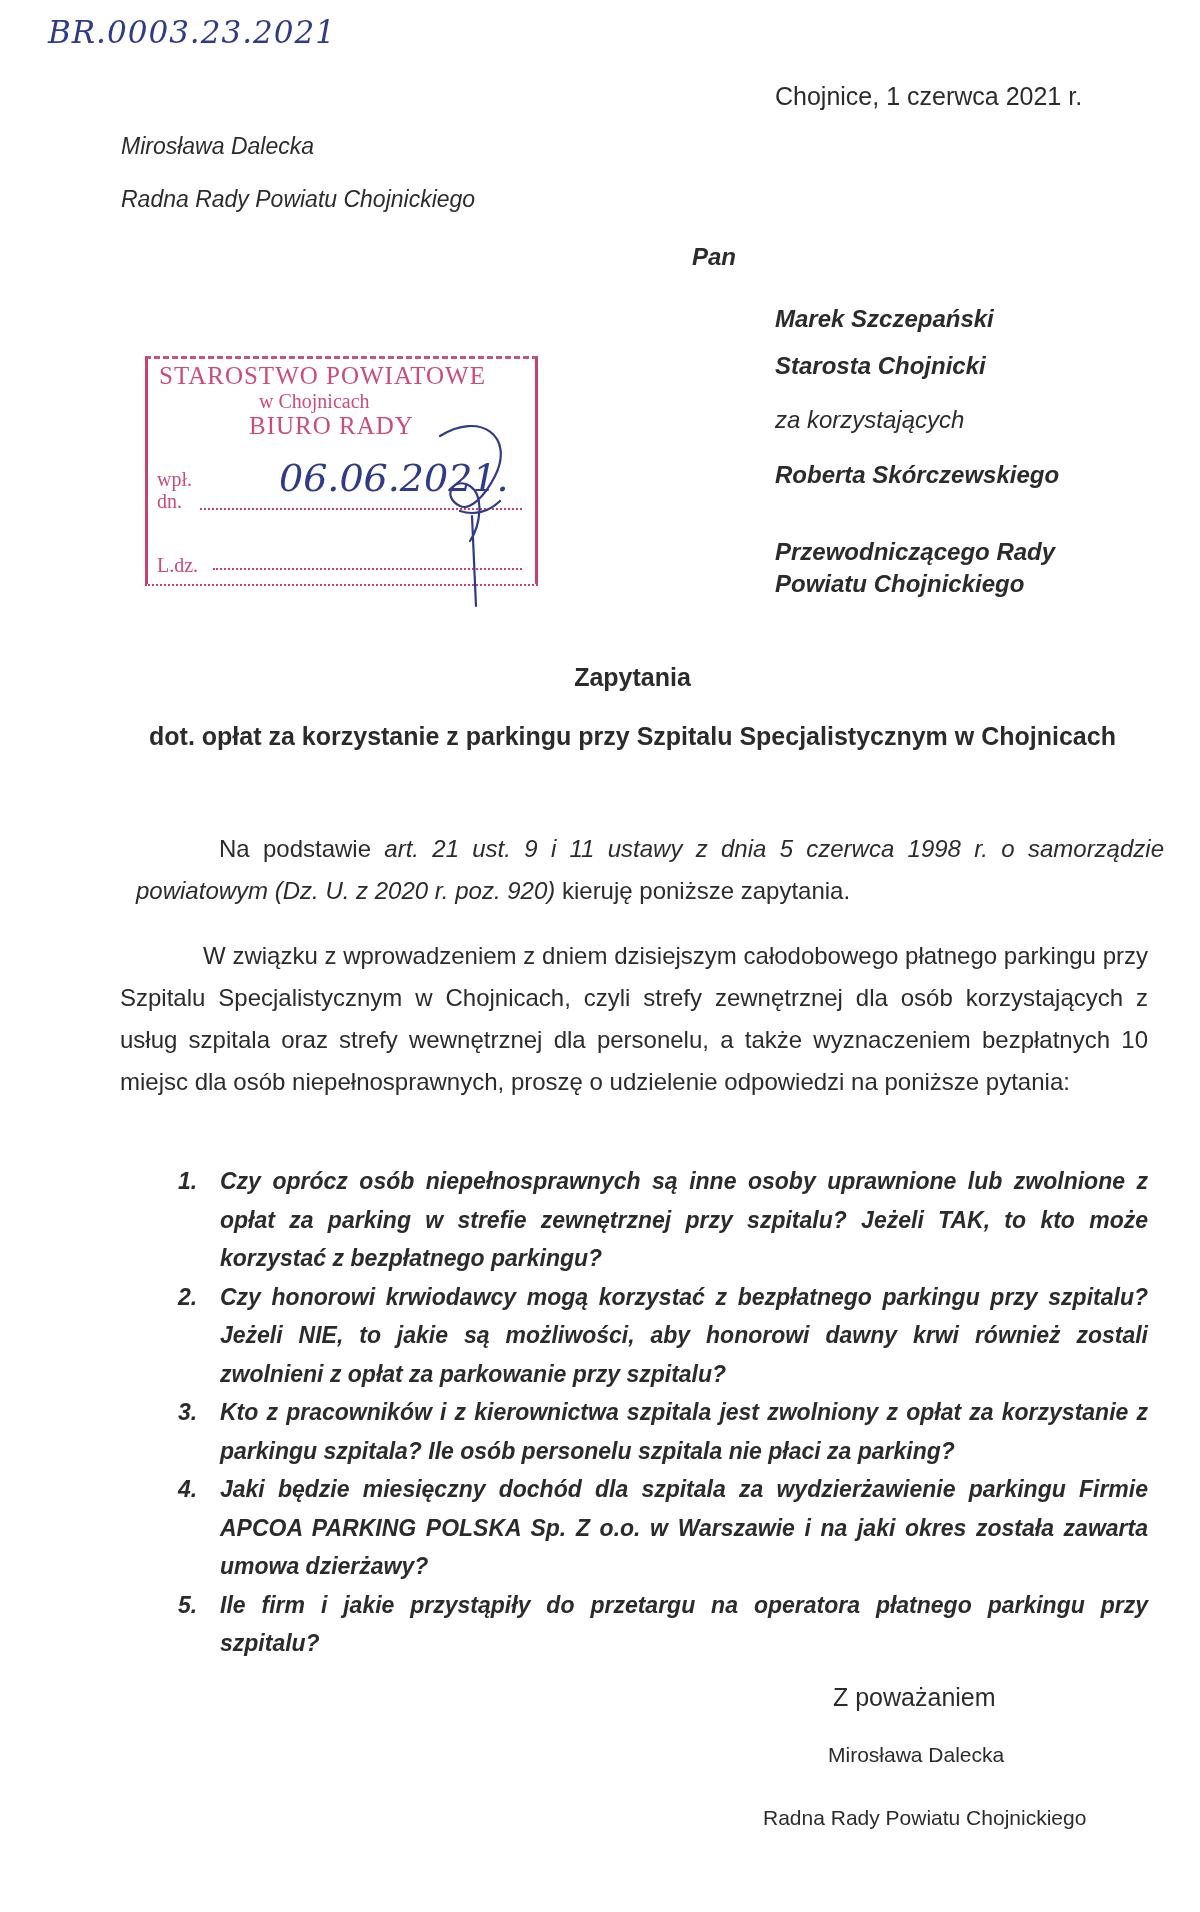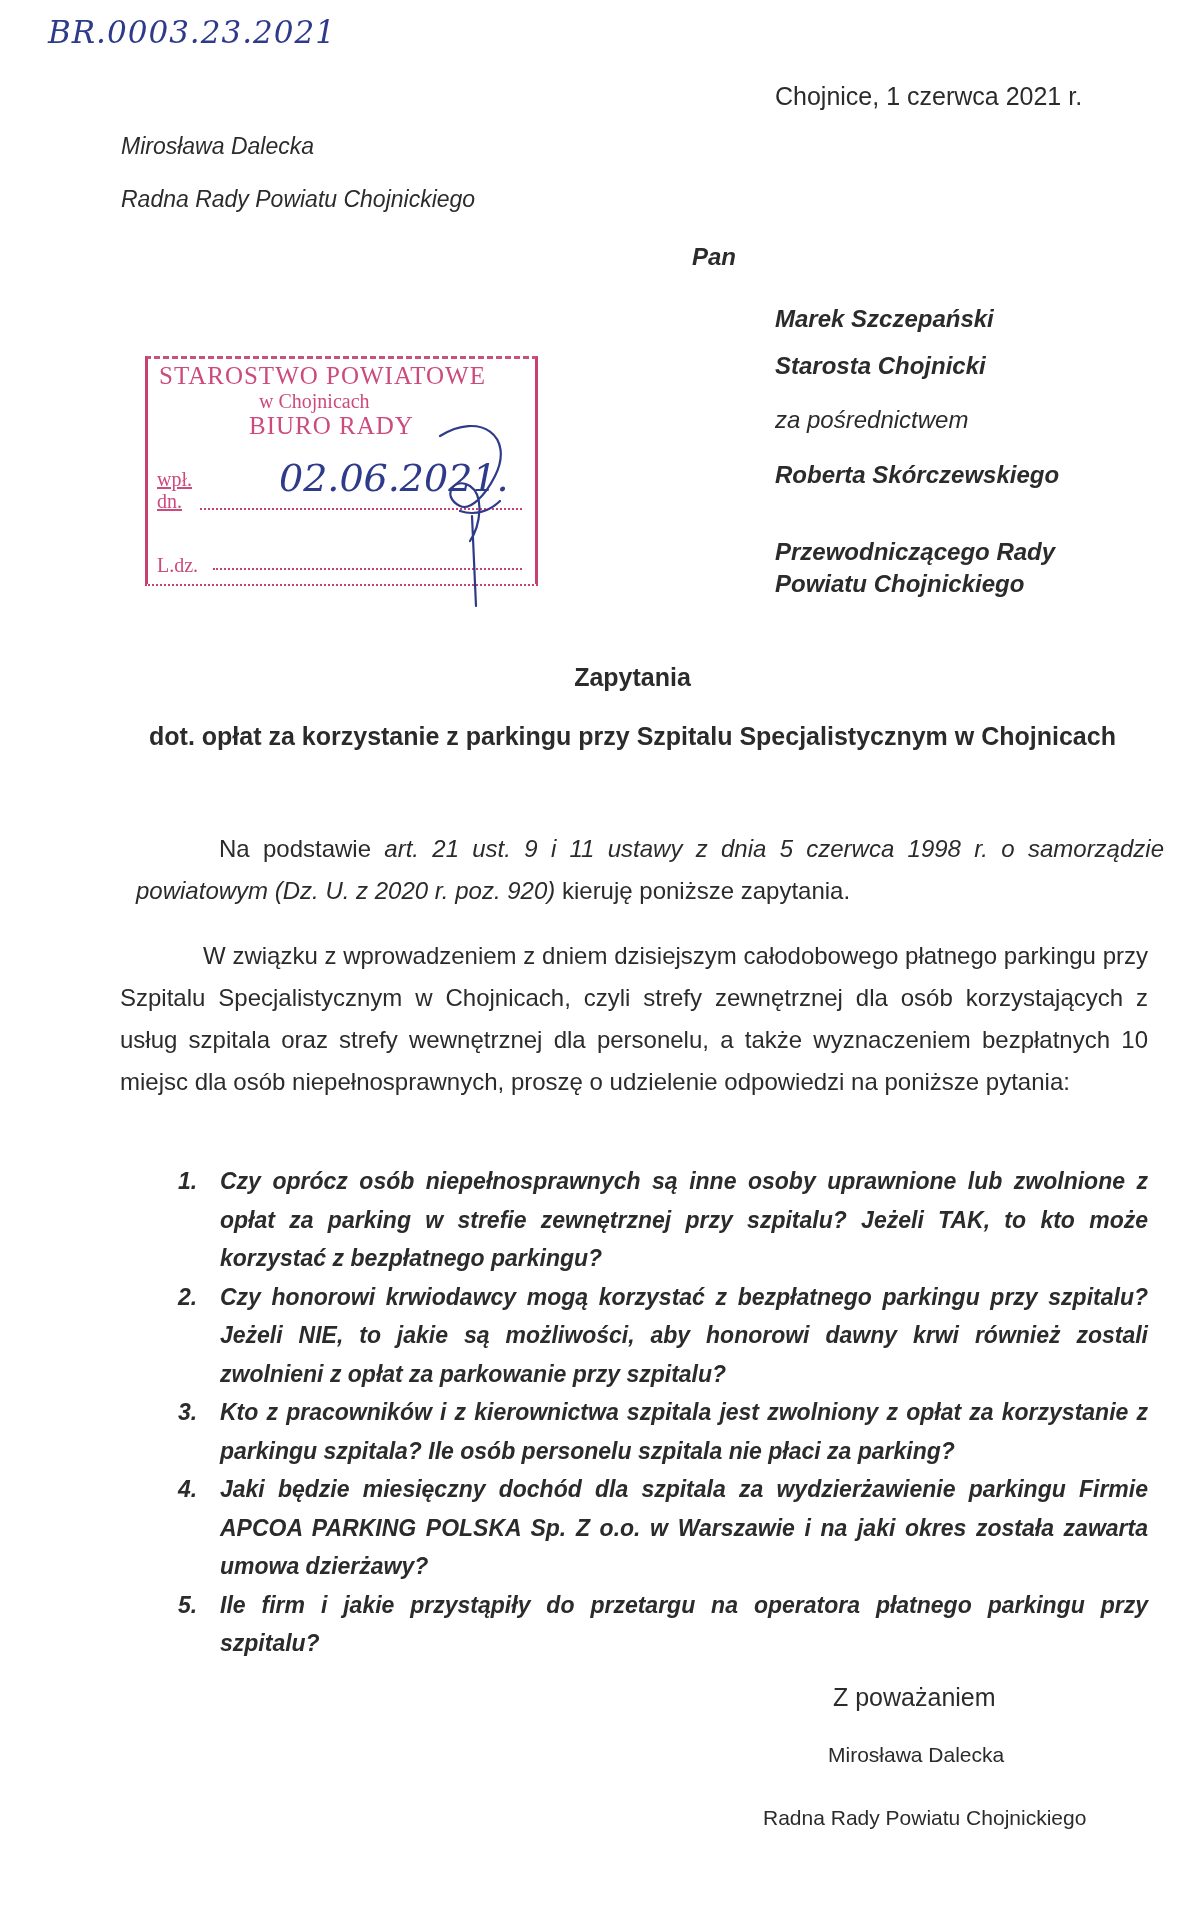--- a/index.html
+++ b/index.html
@@ -47,37 +47,37 @@
 <div class="abs place-date">Chojnice, 1 czerwca 2021 r.</div>
 
 <div class="abs sender" style="top:133px;">Mirosława Dalecka</div>
 <div class="abs sender" style="top:186px;">Radna Rady Powiatu Chojnickiego</div>
 
 <div class="abs pan">Pan</div>
 
 <div>
   <div class="abs recip" style="top:297px;margin-top:8px;">Marek Szczepański</div>
   <div class="abs recip" style="top:352px;">Starosta Chojnicki</div>
-  <div class="abs recip light" style="top:406px;">za pośrednictwem</div>
+  <div class="abs recip light" style="top:406px;">za korzystających</div>
   <div class="abs recip" style="top:461px;">Roberta Skórczewskiego</div>
   <div class="abs recip" style="top:516px;margin-top:22px;">Przewodniczącego Rady</div>
   <div class="abs recip" style="top:570px;">Powiatu Chojnickiego</div>
 </div>
 
 <div class="stamp">
   <div class="stamp-frame"></div>
   <div class="stamp-text st1">STAROSTWO POWIATOWE</div>
   <div class="stamp-text st2">w Chojnicach</div>
   <div class="stamp-text st3">BIURO RADY</div>
-  <div class="stamp-text st4" style="white-space:pre;text-decoration:underline;">wpł.
+  <div class="stamp-text st4" style="white-space:pre;">wpł.
 dn.</div>
   <div class="dots1"></div>
   <div class="stamp-text st5">L.dz.</div>
   <div class="dots2"></div>
-  <div class="stamp-date hand">02.06.2021.</div>
+  <div class="stamp-date hand">06.06.2021.</div>
   <svg class="stamp-sig" width="120" height="200" viewBox="0 0 120 200">
     <path d="M40 20 C 80 -5, 115 20, 95 60 C 85 80, 70 95, 60 90 C 40 80, 55 60, 70 70 C 85 80, 80 110, 70 125 M60 95 C 75 100, 90 95, 100 85 M72 100 L 76 190" fill="none" stroke="#2e3a8a" stroke-width="2.2" stroke-linecap="round"></path>
   </svg>
 </div>
 
 <div class="abs title" style="top:663px;">Zapytania</div>
 <div class="abs title" style="top:722px;">dot. opłat za korzystanie z parkingu przy Szpitalu Specjalistycznym w Chojnicach</div>
 
 <p class="body-p indent" style="top:812px; margin:16px;"><span>Na podstawie </span><i>art. 21 ust. 9 i 11 ustawy z dnia 5 czerwca 1998 r. o samorządzie powiatowym (Dz. U. z 2020 r. poz. 920)</i><span> kieruję poniższe zapytania.</span></p>
 

